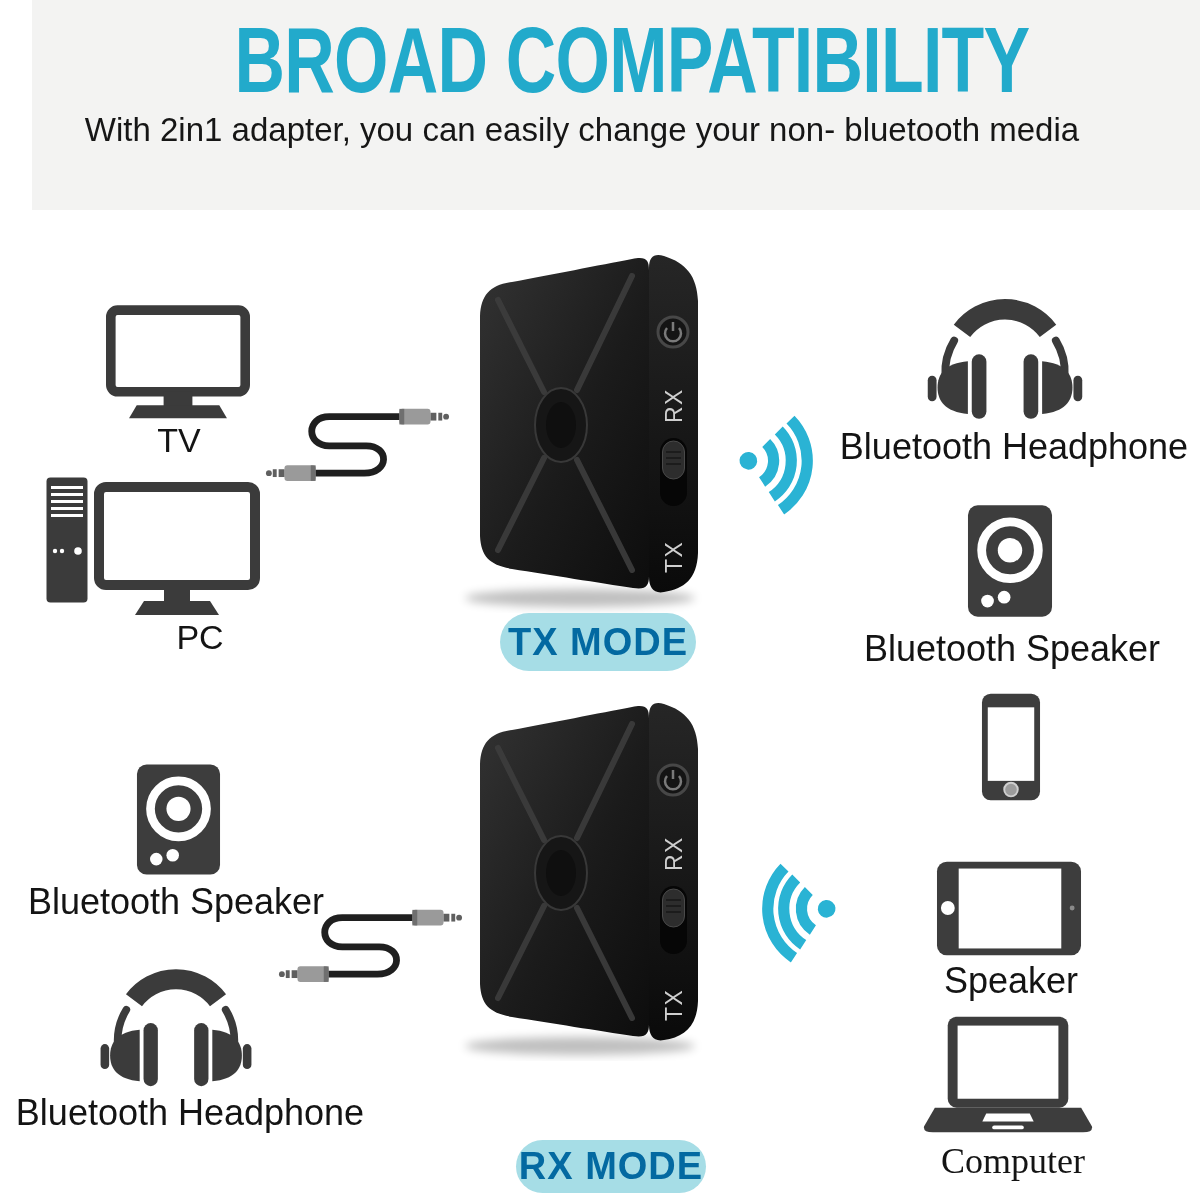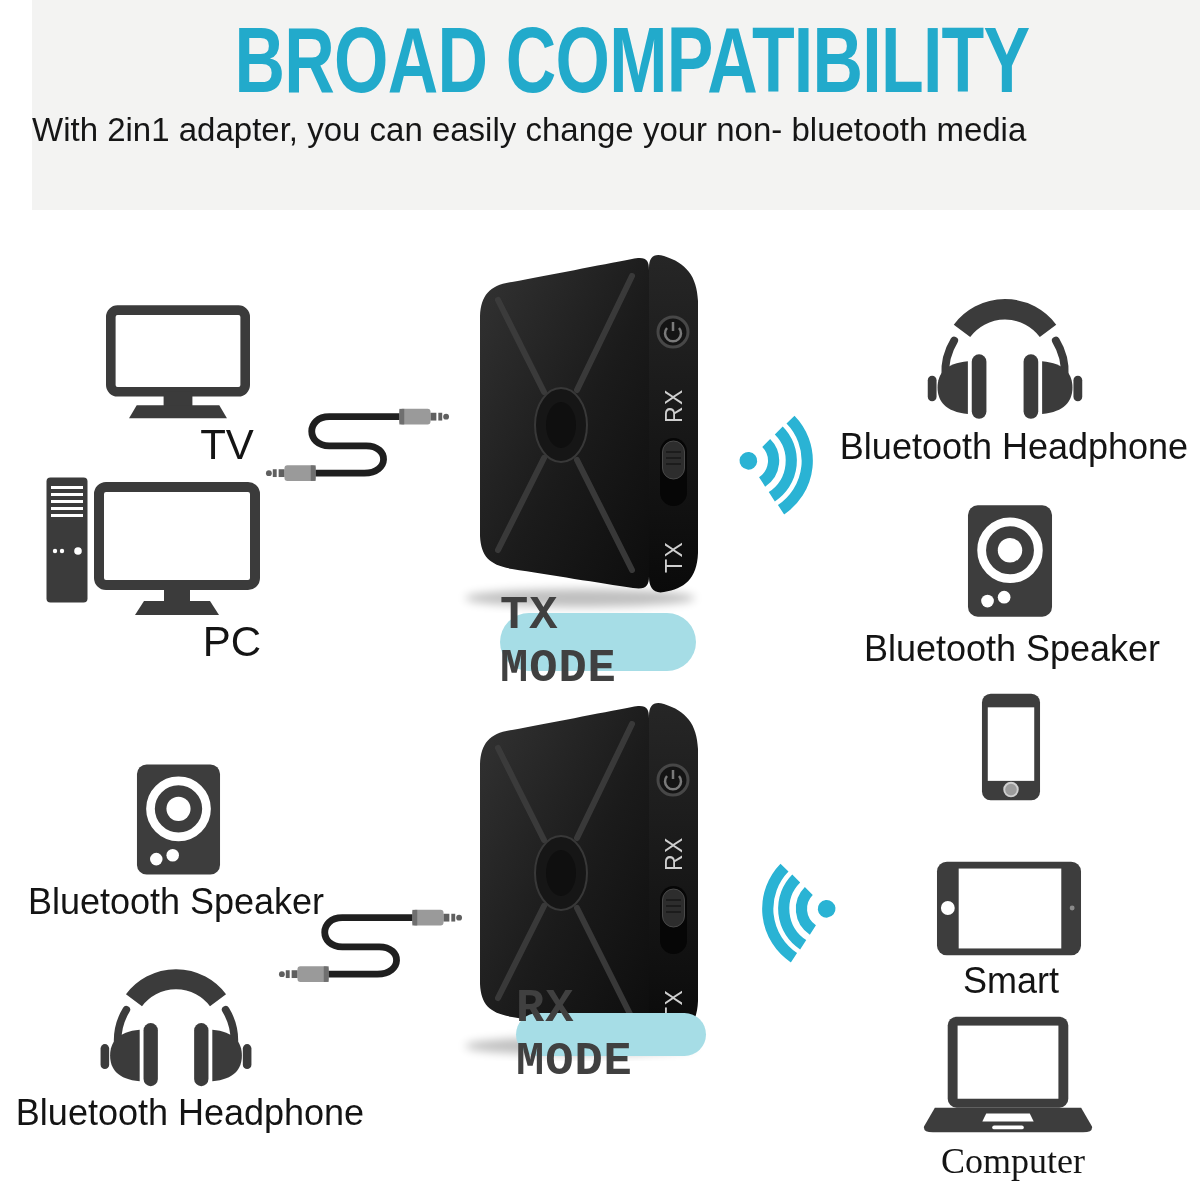--- a/index.html
+++ b/index.html
@@ -3,27 +3,27 @@
 <meta charset="utf-8">
 <style>
   html,body{margin:0;padding:0;background:#fff;}
   .page{position:relative;width:1200px;height:1200px;background:#ffffff;overflow:hidden;
         font-family:"Liberation Sans",sans-serif;}
   .abs{position:absolute;}
   .hdr{position:absolute;left:0;top:0;width:1200px;height:210px;background:#f3f3f2;margin-left:32px;}
   .title{position:absolute;left:0;top:14px;width:1200px;text-align:center;
          font-size:92px;font-weight:700;color:#22aacb;line-height:1.0;
          transform:scaleX(0.76);transform-origin:center top;letter-spacing:-1px;white-space:nowrap;}
-  .subtitle{position:absolute;left:0;top:106px;width:1100px;text-align:left;
+  .subtitle{position:absolute;left:0;top:106px;width:1100px;text-align:center;
             font-size:33px;color:#161616;line-height:48px;}
   .lbl{position:absolute;transform:translateX(-50%);font-size:36px;color:#141414;white-space:nowrap;}
-  .lbl.big{font-size:42px;margin-left:48px;}
+  .lbl.big{font-size:34px;}
   .pill{position:absolute;background:#a6dde6;border-radius:30px;display:flex;
-        align-items:center;justify-content:center;font-weight:700;font-size:47px;
-        color:#404040;letter-spacing:1px;font-family:Liberation Mono, monospace;}
+        align-items:center;justify-content:center;font-weight:700;font-size:38px;
+        color:#0369a1;letter-spacing:1px;}
   svg{display:block;}
   svg text{font-family:"Liberation Sans",sans-serif;}
 </style>
 </head>
 <body>
 
 <div class="page">
 
   <div class="hdr">
     <div class="title">BROAD COMPATIBILITY</div>
@@ -57,21 +57,21 @@
     </svg>
   </div>
 
   <div class="abs" style="left:94px;top:482px;">
     <svg width="166" height="136" viewBox="0 0 166 136">
       <rect x="5" y="5" width="156" height="98" rx="7" fill="#ffffff" stroke="#3b3b3b" stroke-width="10"></rect>
       <rect x="70" y="103" width="26" height="16" fill="#3b3b3b"></rect>
       <path d="M50,119 L116,119 L125,133 L41,133 Z" fill="#3b3b3b"></path>
     </svg>
   </div>
-  <div class="lbl big" style="left:184px;top:618px;text-align:right;">PC</div>
+  <div class="lbl big" style="left:200px;top:618px;text-align:right;">PC</div>
 
   <div class="abs" style="left:265px;top:398px;">
     <svg width="185" height="86" viewBox="0 0 190 88">
       <path d="M140,19 H66 C42,19 42,49 66,49 H104 C128,49 128,77 102,77 H46" fill="none" stroke="#1f1f1f" stroke-width="7" stroke-linecap="round"></path>
       <g>
         <rect x="138" y="11" width="32" height="16" rx="3" fill="#9a9a9a"></rect>
         <rect x="138" y="11" width="5" height="16" fill="#6f6f6f"></rect>
         <rect x="170" y="15" width="6" height="8" fill="#5f5f5f"></rect>
         <rect x="178" y="15" width="4" height="8" fill="#5f5f5f"></rect>
         <circle cx="186" cy="19" r="3" fill="#5f5f5f"></circle>
@@ -268,21 +268,21 @@
         <g stroke="#171717" stroke-width="1.5">
           <line x1="216" y1="214" x2="231" y2="214"></line>
           <line x1="216" y1="220" x2="231" y2="220"></line>
           <line x1="216" y1="226" x2="231" y2="226"></line>
         </g>
       </g>
       <text transform="translate(232,335) rotate(-90)" font-size="23" fill="#cfcfcf" letter-spacing="1.5" font-weight="500">TX</text>
     </svg>
   </div>
 
-  <div class="pill" style="left:516px;top:1013px;width:190px;height:43px;">
+  <div class="pill" style="left:516px;top:1140px;width:190px;height:53px;">
     <span>RX MODE</span>
   </div>
 
   <div class="abs" style="left:754px;top:862px;transform:scaleX(-1) rotate(6deg);">
     <svg width="84" height="100" viewBox="0 0 90 100">
       <g fill="none" stroke="#2ab3d4" stroke-width="12">
         <path d="M29,29 A27,27 0 0 1 29,71"></path>
         <path d="M41,14.3 A46,46 0 0 1 41,85.7"></path>
         <path d="M52.3,1.5 A63,63 0 0 1 52.3,98.5"></path>
       </g>
@@ -299,21 +299,21 @@
   </div>
 
   <div class="abs" style="left:936px;top:860px;">
     <svg width="146" height="97" viewBox="0 0 148 97">
       <rect x="1" y="1" width="146" height="95" rx="10" fill="#3d3d3d"></rect>
       <rect x="23" y="8" width="104" height="81" fill="#ffffff"></rect>
       <circle cx="12" cy="48" r="7" fill="#ffffff"></circle>
       <circle cx="138" cy="48" r="2.5" fill="#8a8a8a"></circle>
     </svg>
   </div>
-  <div class="lbl" style="left:1011px;top:960px;">Smart</div>
+  <div class="lbl" style="left:1011px;top:960px;">Speaker</div>
 
   <div class="abs" style="left:923px;top:1015px;">
     <svg width="170" height="122" viewBox="0 0 172 122">
       <rect x="25" y="1" width="122" height="92" rx="9" fill="#3d3d3d"></rect>
       <rect x="35" y="10" width="102" height="74" fill="#ffffff"></rect>
       <path d="M12,93 L160,93 L171,112 Q172,118 162,118 L10,118 Q0,118 1,112 Z" fill="#3d3d3d"></path>
       <path d="M64,99 L108,99 L112,107 L60,107 Z" fill="#ffffff"></path>
       <rect x="70" y="111" width="32" height="4" rx="2" fill="#ffffff"></rect>
     </svg>
   </div>

